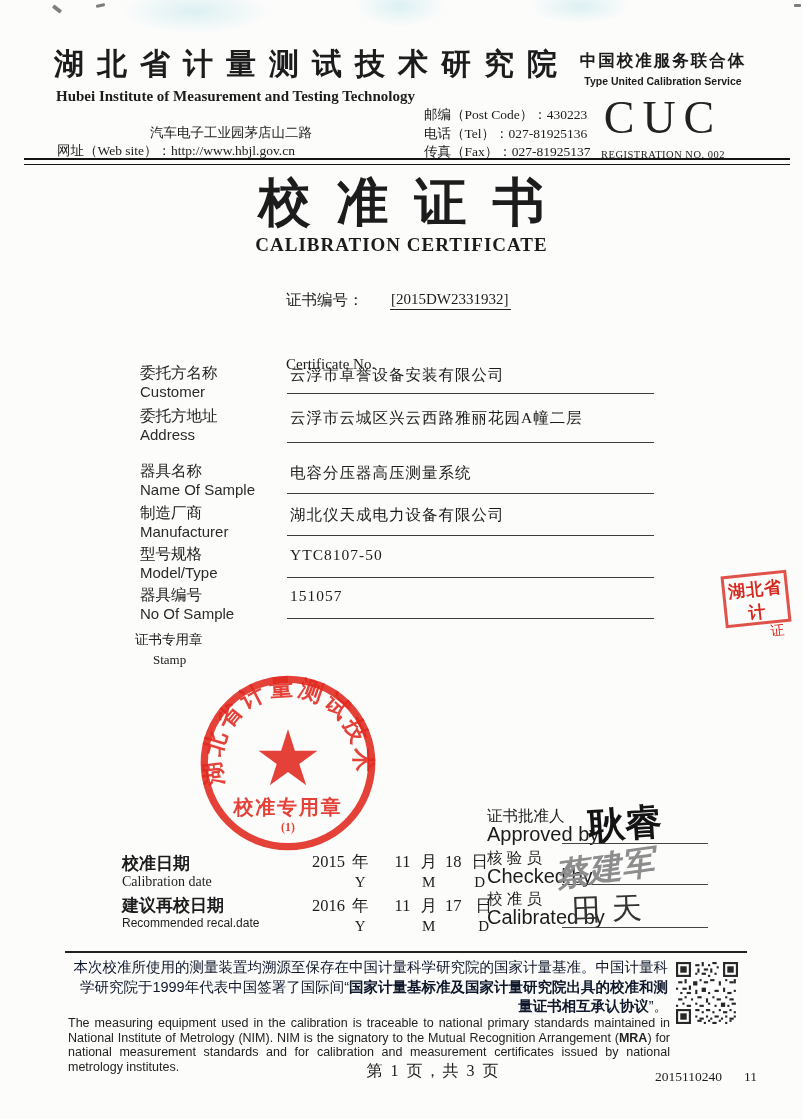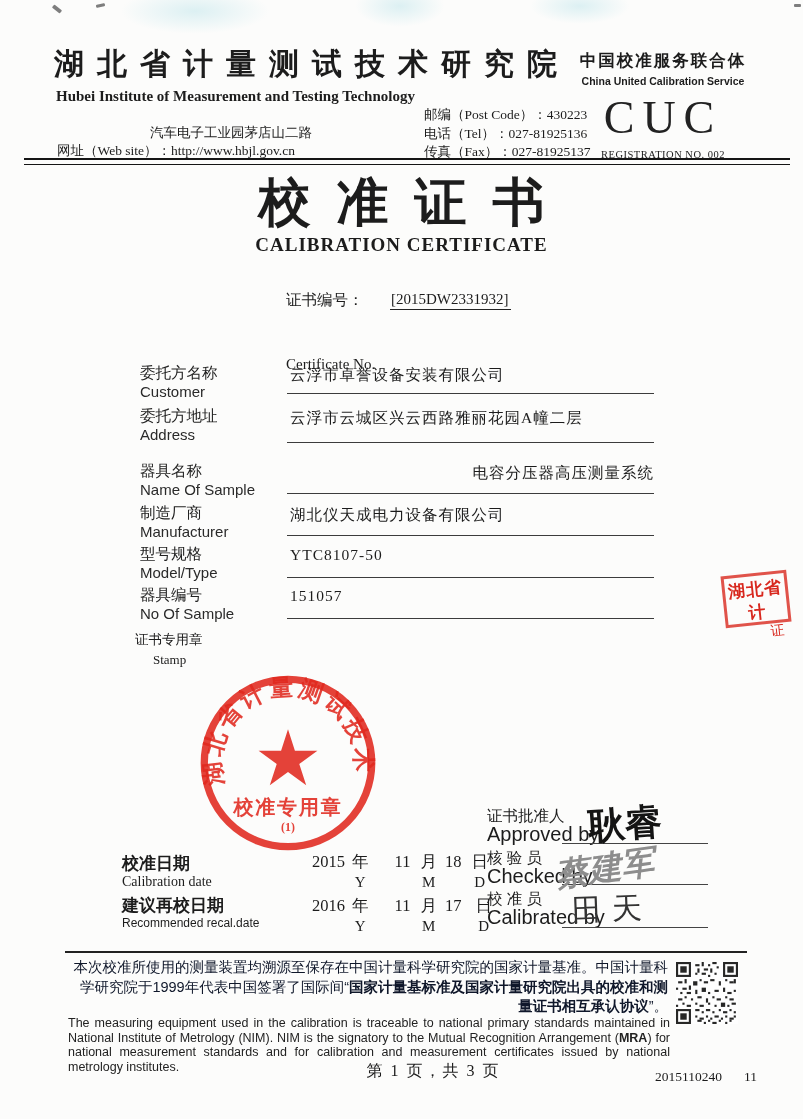--- a/index.html
+++ b/index.html
@@ -90,21 +90,21 @@
   </div>
   <div class="abs contact" style="left:424px;top:125px;">
     <span>电话（Tel）：</span><span>027-81925136</span>
   </div>
   <div class="abs contact" style="left:424px;top:143px;">
     <span>传真（Fax）：</span><span>027-81925137</span>
   </div>
 
   <div class="abs cuc-box">
     <div class="cuc-cn">中国校准服务联合体</div>
-    <div class="cuc-en">China United Calibration Service</div>
+    <div class="cuc-en">Type United Calibration Service</div>
     <div class="cuc-abbr">CUC</div>
     <div class="cuc-reg">REGISTRATION NO. 002</div>
   </div>
 
   <div class="abs rule-double"></div>
 
   <div class="abs title-cn">校准证书</div>
   <div class="abs title-en">CALIBRATION CERTIFICATE</div>
 
   <div class="abs certno-cn">证书编号：</div>
@@ -123,21 +123,21 @@
         <div>委托方地址</div>
         <div class="f-en">Address</div>
       </div>
     <div class="f-value" style="height:37px;">云浮市云城区兴云西路雅丽花园A幢二层</div>
   </div>
   <div class="field-row" style="top:461px;">
     <div class="f-label">
         <div>器具名称</div>
         <div class="f-en">Name Of Sample</div>
       </div>
-    <div class="f-value" style="height:33px;text-align:right;">电容分压器高压测量系统</div>
+    <div class="f-value" style="height:33px;">电容分压器高压测量系统</div>
   </div>
   <div class="field-row" style="top:503px;">
     <div class="f-label">
         <div>制造厂商</div>
         <div class="f-en">Manufacturer</div>
       </div>
     <div class="f-value" style="height:33px;">湖北仪天成电力设备有限公司</div>
   </div>
   <div class="field-row" style="top:544px;">
     <div class="f-label">

